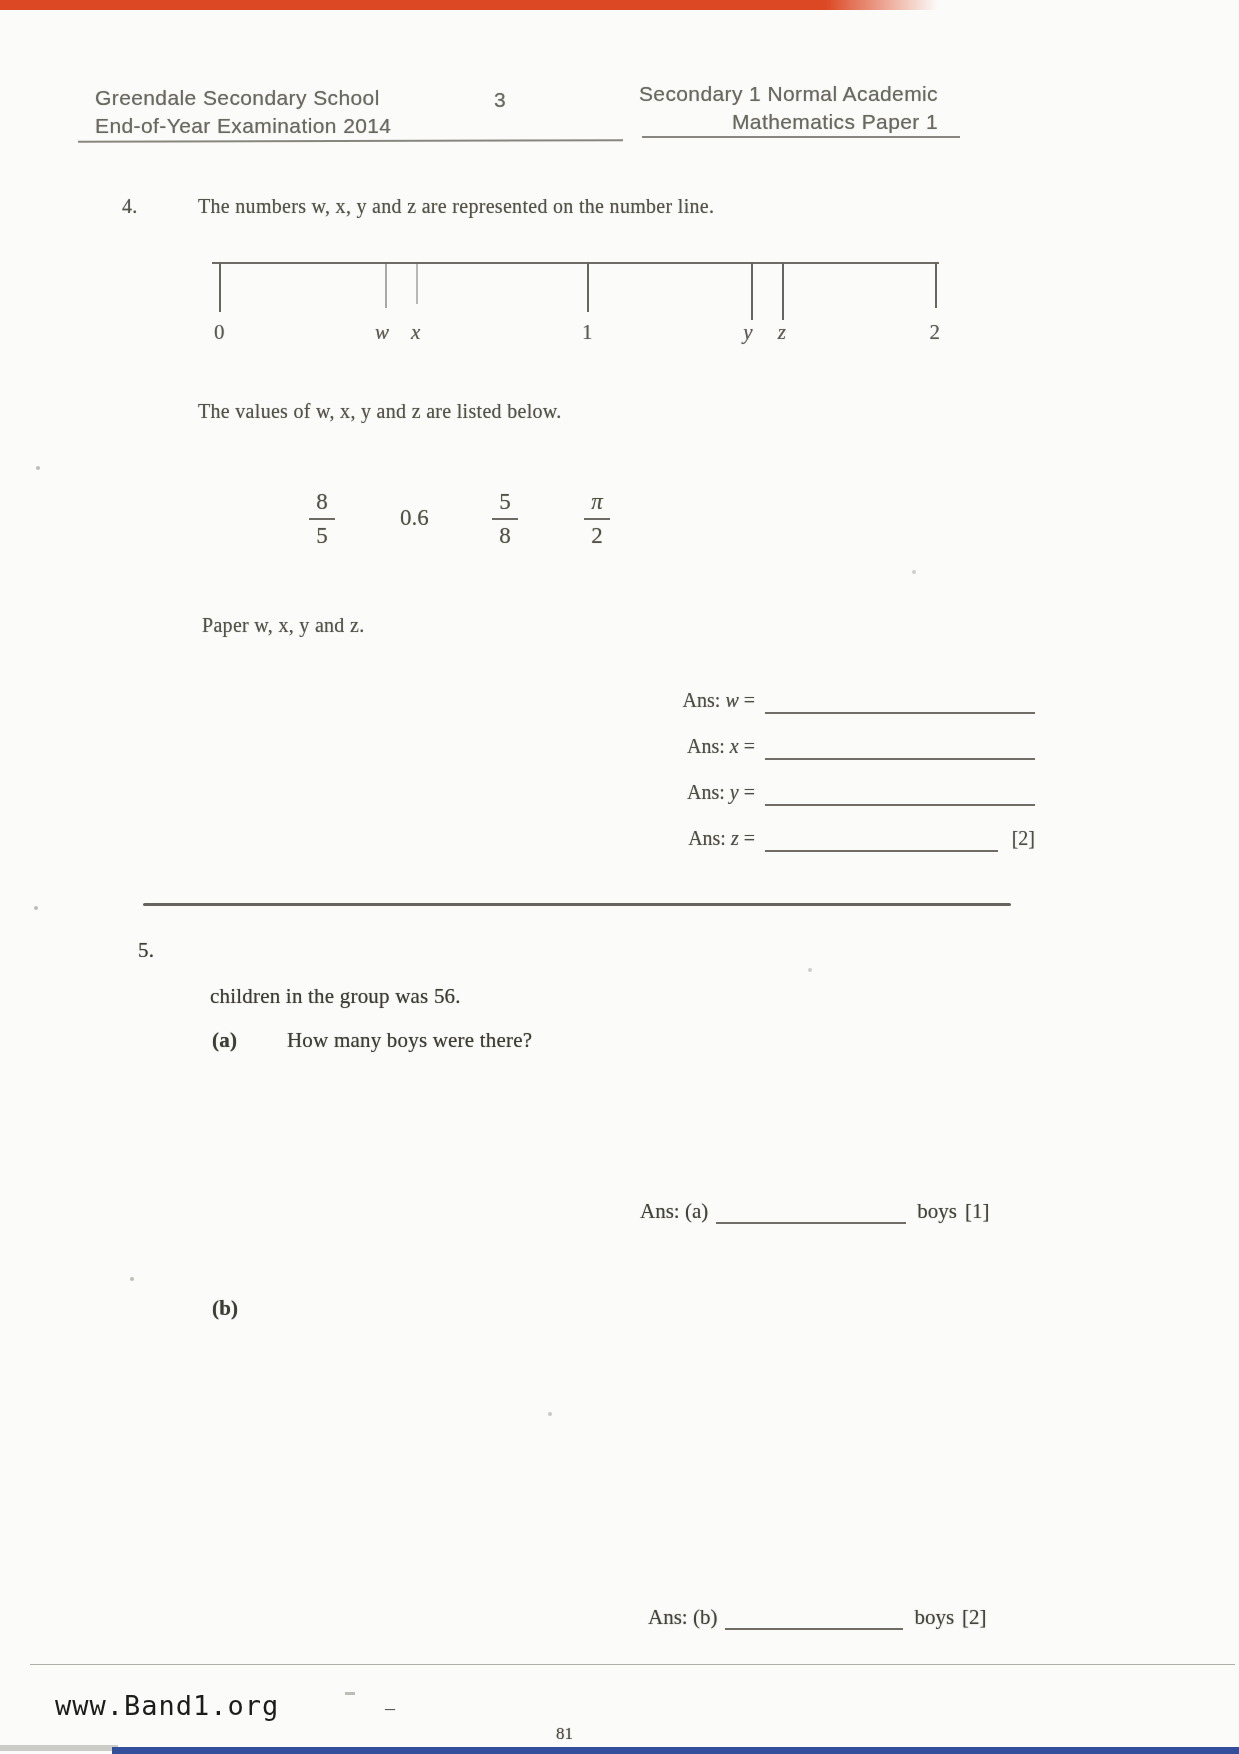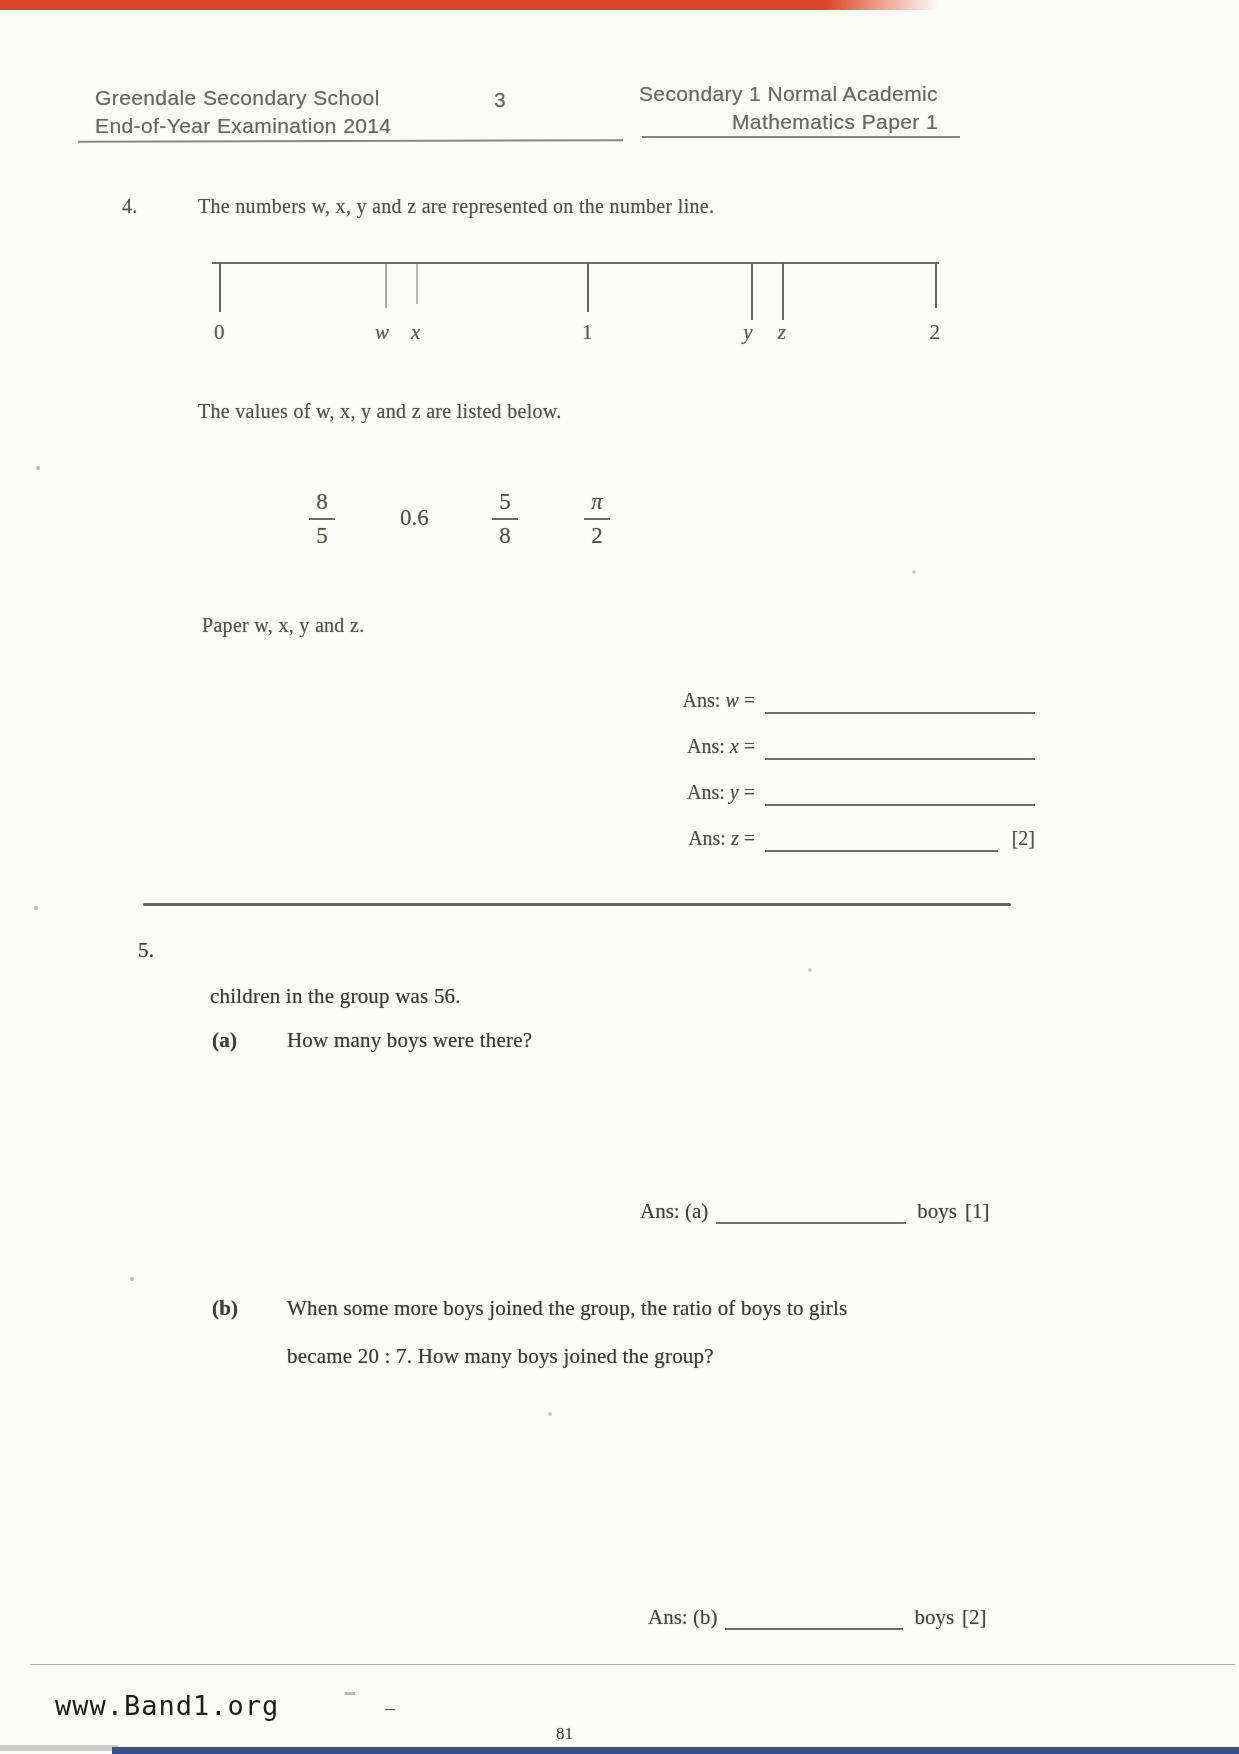--- a/index.html
+++ b/index.html
@@ -155,22 +155,20 @@
   <div class="abs q5text" style="left:287px;top:1028px">How many boys were there?</div>
 
   <div class="ansrow5 fuzz" style="left:640px;top:1196px">
     <span>Ans: (a)</span>
     <span class="blank" style="width:190px;margin-left:8px"></span>
     <span class="unit">boys</span>
     <span class="unit" style="margin-left:8px">[1]</span>
   </div>
 
   <div class="abs q5text" style="left:212px;top:1296px;font-weight:bold">(b)</div>
-  <div class="abs q5text" style="left:287px;top:1296px">When some more boys joined the group, the ratio of boys to girls</div>
-  <div class="abs q5text" style="left:287px;top:1344px">became 20 : 7. How many boys joined the group?</div>
 
   <div class="ansrow5 faintfuzz" style="left:648px;top:1602px">
     <span>Ans: (b)</span>
     <span class="blank" style="width:178px;margin-left:8px"></span>
     <span class="unit">boys</span>
     <span class="unit" style="margin-left:8px">[2]</span>
   </div>
 
   <div class="abs botline"></div>
   <div class="abs footer-site">www.Band1.org</div>

